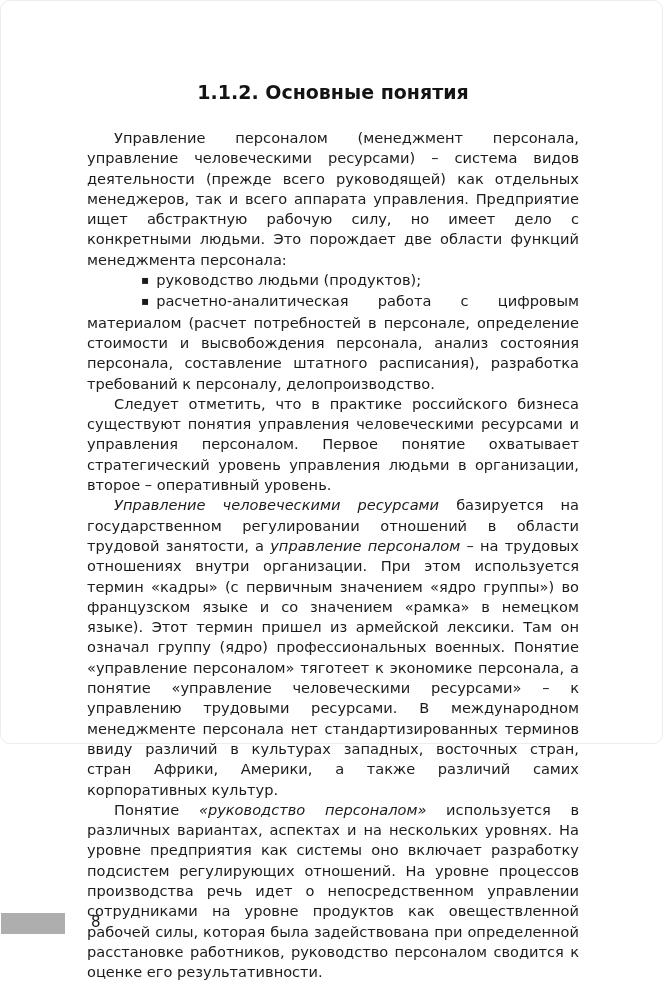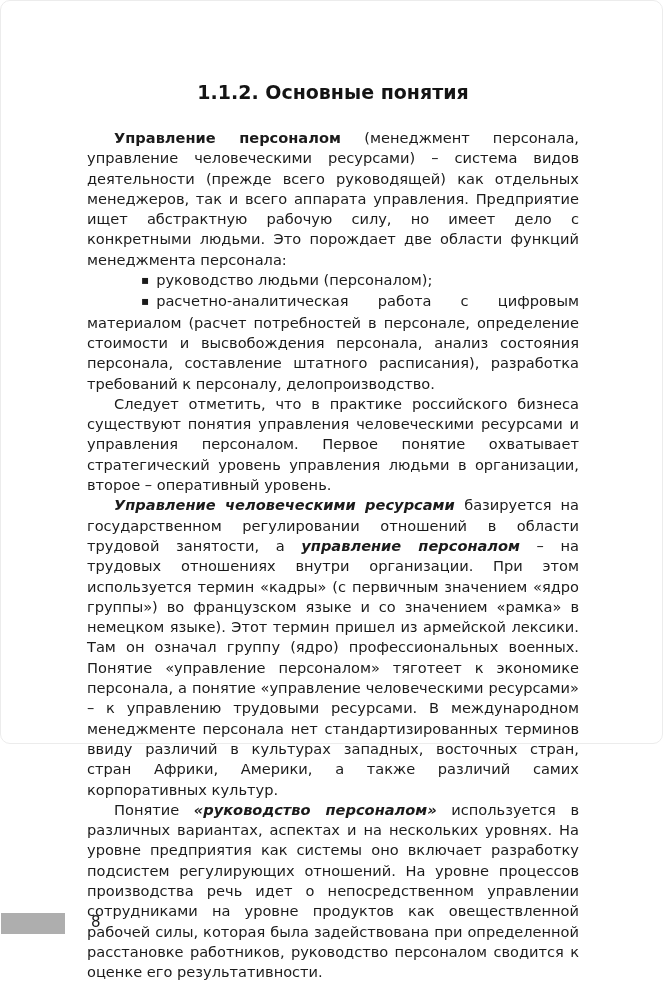--- a/index.html
+++ b/index.html
@@ -41,21 +41,21 @@
     font-size: 14.6px;
     line-height: 20.3px;
     color: #1b1b1b;
   }
   .body-text .marker {
     display: inline-block;
     margin-right: 7px;
     font-size: 12px;
     transform: translateY(-1px);
   }
-  .run-b { font-weight: 700; }
+  .run-b { font-weight: 400; }
   .run-i { font-style: italic; }
   .page-number {
     position: absolute;
     left: 90px;
     top: 912px;
     font-size: 15px;
     color: #1b1b1b;
   }
   .edge-tab {
     position: absolute;
@@ -69,21 +69,21 @@
 </head>
 <body>
 
 <div class="page">
   <div class="content">
     <h1 class="title">
       <span>1.1.2. Основные понятия</span><br>
     </h1>
     <div class="body-text">
         <p class="para"><span class="run-b ">Управление персоналом </span><span class="">(менеджмент персонала, управление человеческими ресурсами) – система видов деятельности (прежде всего руководящей) как отдельных менеджеров, так и всего аппарата управления. Предприятие ищет абстрактную рабочую силу, но имеет дело с конкретными людьми. Это порождает две области функций менеджмента персонала:</span></p>
-        <p class="para"><span class="marker">▪</span><span class="">руководство людьми (персоналом);</span></p>
+        <p class="para"><span class="marker">▪</span><span class="">руководство людьми (продуктов);</span></p>
         <p class="para"><span class="marker">▪</span><span class="">расчетно-аналитическая работа с цифровым материалом (расчет потребностей в персонале, определение стоимости и высвобождения персонала, анализ состояния персонала, составление штатного расписания), разработка требований к персоналу, делопроизводство.</span></p>
         <p class="para"><span class="">Следует отметить, что в практике российского бизнеса существуют понятия управления человеческими ресурсами и управления персоналом. Первое понятие охватывает стратегический уровень управления людьми в организации, второе – оперативный уровень.</span></p>
         <p class="para"><span class="run-b run-i">Управление человеческими ресурсами </span><span class="">базируется на государственном регулировании отношений в области трудовой занятости, а </span><span class="run-b run-i">управление персоналом</span><span class=""> – на трудовых отношениях внутри организации. При этом используется термин «кадры» (с первичным значением «ядро группы») во французском языке и со значением «рамка» в немецком языке). Этот термин пришел из армейской лексики. Там он означал группу (ядро) профессиональных военных. Понятие «управление персоналом» тяготеет к экономике персонала, а понятие «управление человеческими ресурсами» – к управлению трудовыми ресурсами. В международном менеджменте персонала нет стандартизированных терминов ввиду различий в культурах западных, восточных стран, стран Африки, Америки, а также различий самих корпоративных культур.</span></p>
         <p class="para"><span class="">Понятие </span><span class="run-b run-i">«руководство персоналом»</span><span class=""> используется в различных вариантах, аспектах и на нескольких уровнях. На уровне предприятия как системы оно включает разработку подсистем регулирующих отношений. На уровне процессов производства речь идет о непосредственном управлении сотрудниками на уровне продуктов как овеществленной рабочей силы, которая была задействована при определенной расстановке работников, руководство персоналом сводится к оценке его результативности.</span></p>
       </div>
   </div>
 
   <div class="edge-tab"></div>
   <div class="page-number">8</div>
 </div>

